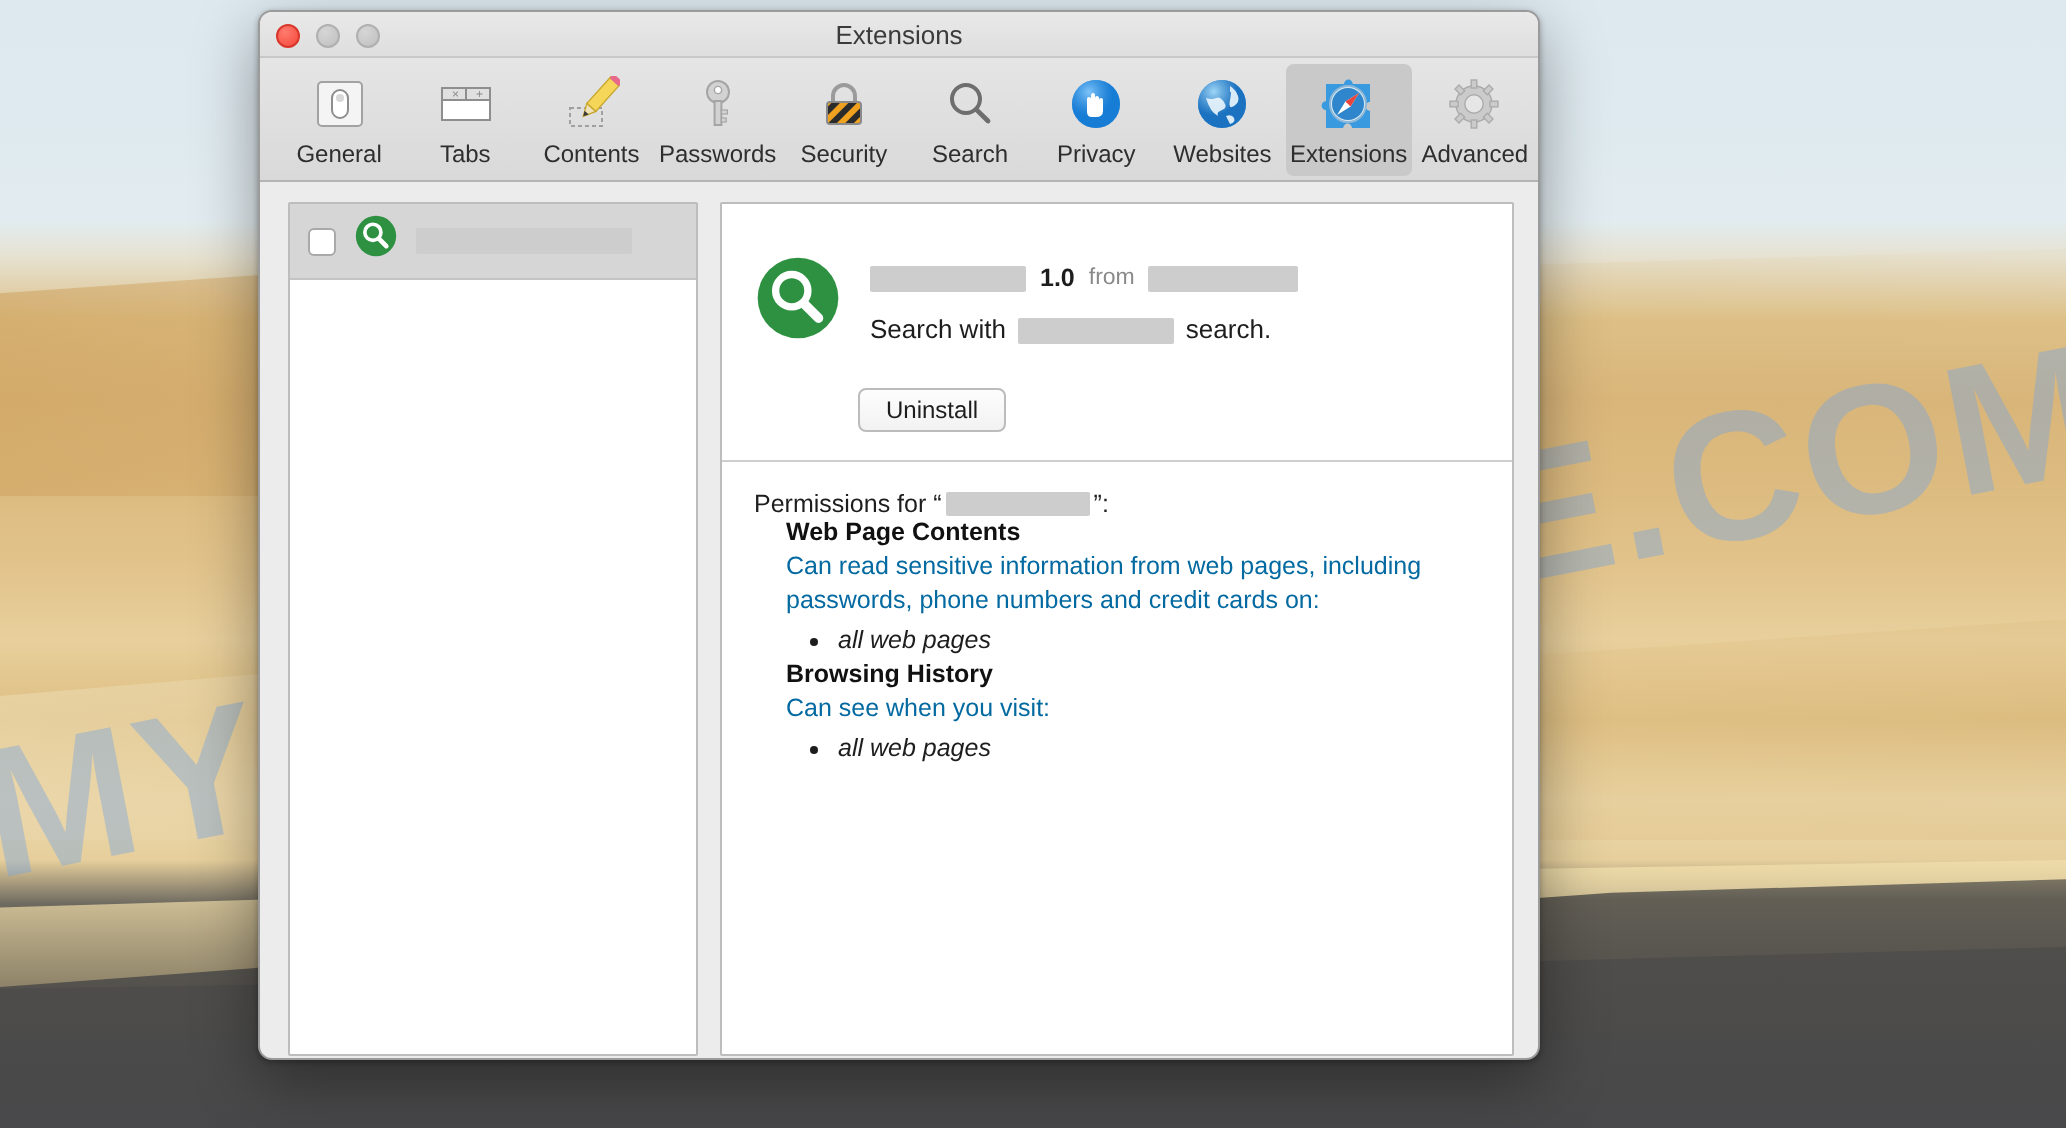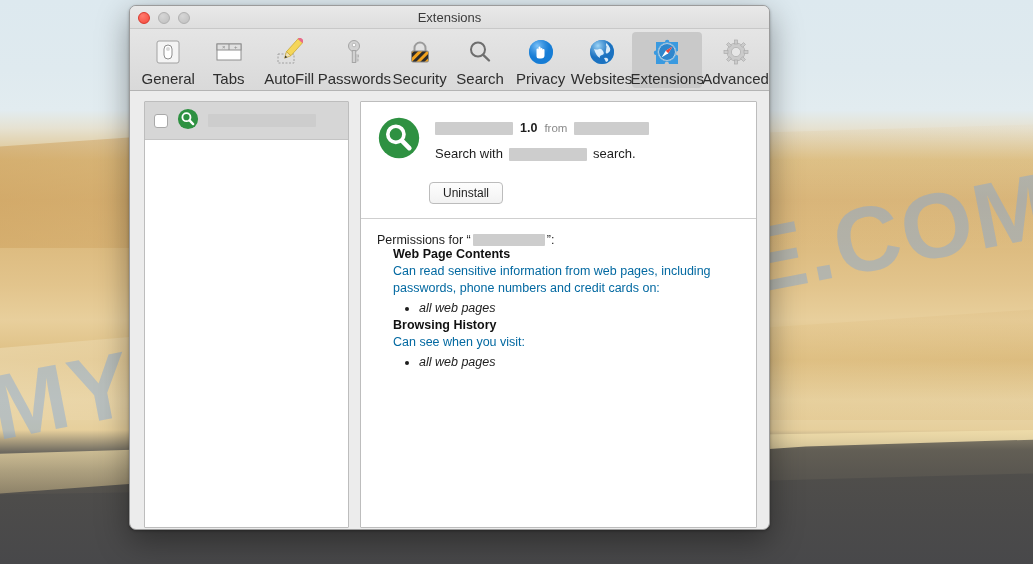--- a/index.html
+++ b/index.html
@@ -129,21 +129,21 @@
     border-radius: 4px;
     cursor: default;
   }
   .tb-item.selected { background: #c9c9c9; }
   .tb-icon {
     width: 32px; height: 32px;
     display: flex; align-items: center; justify-content: center;
   }
   .tb-label {
     margin-top: 2px;
-    font-size: 15px;
+    font-size: 12px;
     color: #2e2e2e;
     white-space: nowrap;
   }
 
   
   #content {
     display: flex;
     padding: 10px 12px 0 14px;
     gap: 11px;
     height: 437px;
@@ -181,21 +181,21 @@
   #detail-pane {
     flex: 1;
     background: #fff;
     border: 1px solid #bdbdbd;
     border-radius: 1px;
     position: relative;
     overflow: hidden;
   }
   #detail-header {
     display: flex;
-    padding: 14px 0 0 16px;
+    padding: 25px 0 0 16px;
     gap: 14px;
   }
   .big-icon { flex: none; }
   #detail-meta { padding-top: 4px; }
   #title-line {
     display: flex;
     align-items: center;
     gap: 7px;
     height: 16px;
   }
@@ -324,21 +324,21 @@
           <svg width="28" height="28" viewBox="0 0 28 28">
             <rect x="3" y="16" width="16" height="9" fill="none" stroke="#a0a0a0" stroke-dasharray="2,1.5"></rect>
             <g transform="rotate(42 17 12)">
               <rect x="14" y="-2" width="6" height="19" fill="#f5d659" stroke="#c8a82e" stroke-width=".7"></rect>
               <polygon points="14,17 20,17 17,23" fill="#f0e2b8" stroke="#c8a82e" stroke-width=".7"></polygon>
               <polygon points="15.6,20.5 18.4,20.5 17,23" fill="#3a3a3a"></polygon>
               <rect x="14" y="-3" width="6" height="3" fill="#e86a8a"></rect>
             </g>
           </svg>
         </span>
-        <span class="tb-label">AutoFill</span>
+        <span class="tb-label">Contents</span>
       </div>
 
       <div class="tb-item">
         <span class="tb-icon">
           <svg width="28" height="28" viewBox="0 0 28 28">
             <circle cx="14" cy="8" r="5.5" fill="#d2d2d2" stroke="#a5a5a5"></circle>
             <circle cx="14" cy="7" r="1.8" fill="#fff" stroke="#a5a5a5" stroke-width=".7"></circle>
             <rect x="12.3" y="12.5" width="3.4" height="12" fill="#d2d2d2" stroke="#a5a5a5"></rect>
             <rect x="15.7" y="17" width="3" height="2" fill="#d2d2d2" stroke="#a5a5a5" stroke-width=".6"></rect>
             <rect x="15.7" y="21" width="2.4" height="2" fill="#d2d2d2" stroke="#a5a5a5" stroke-width=".6"></rect>

